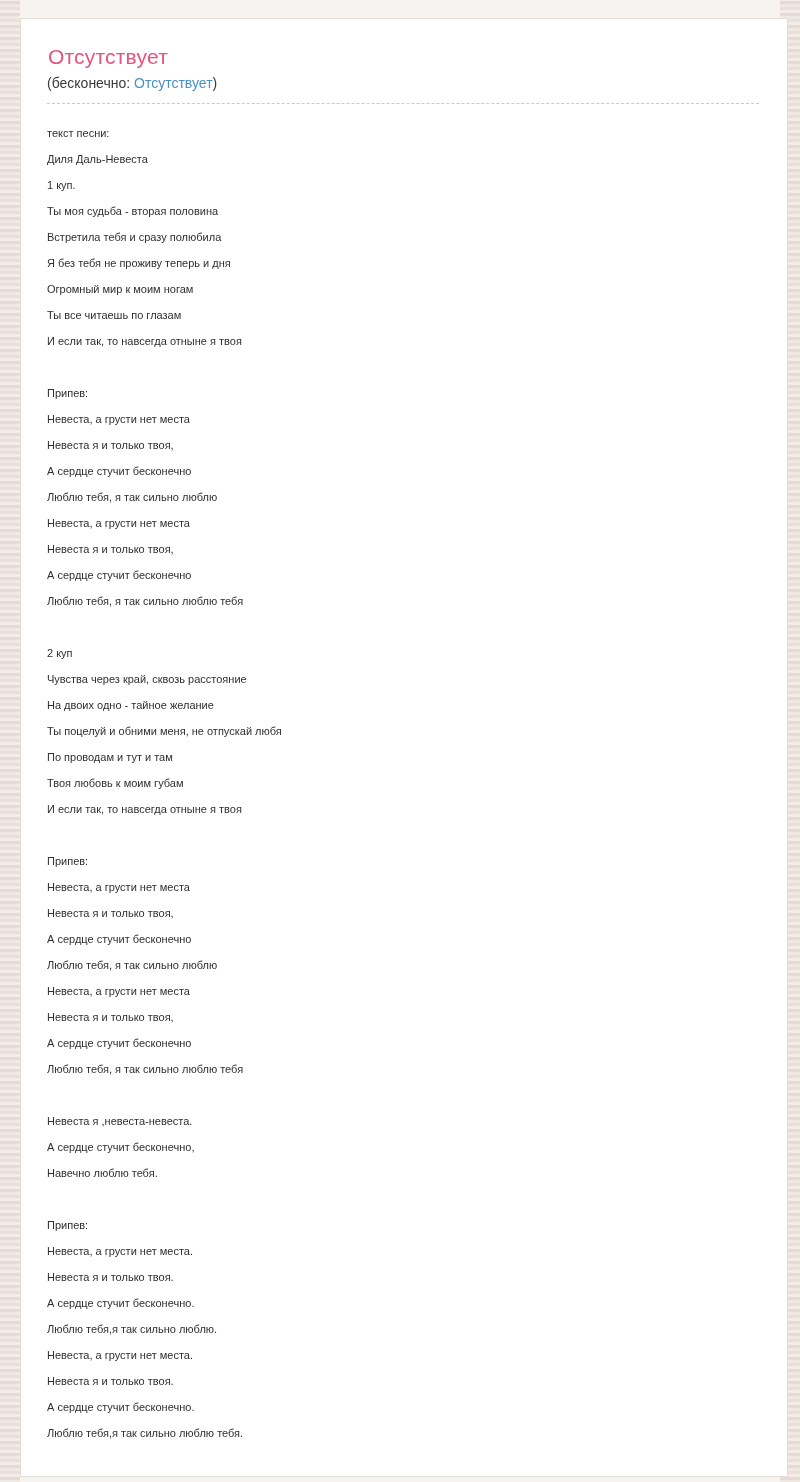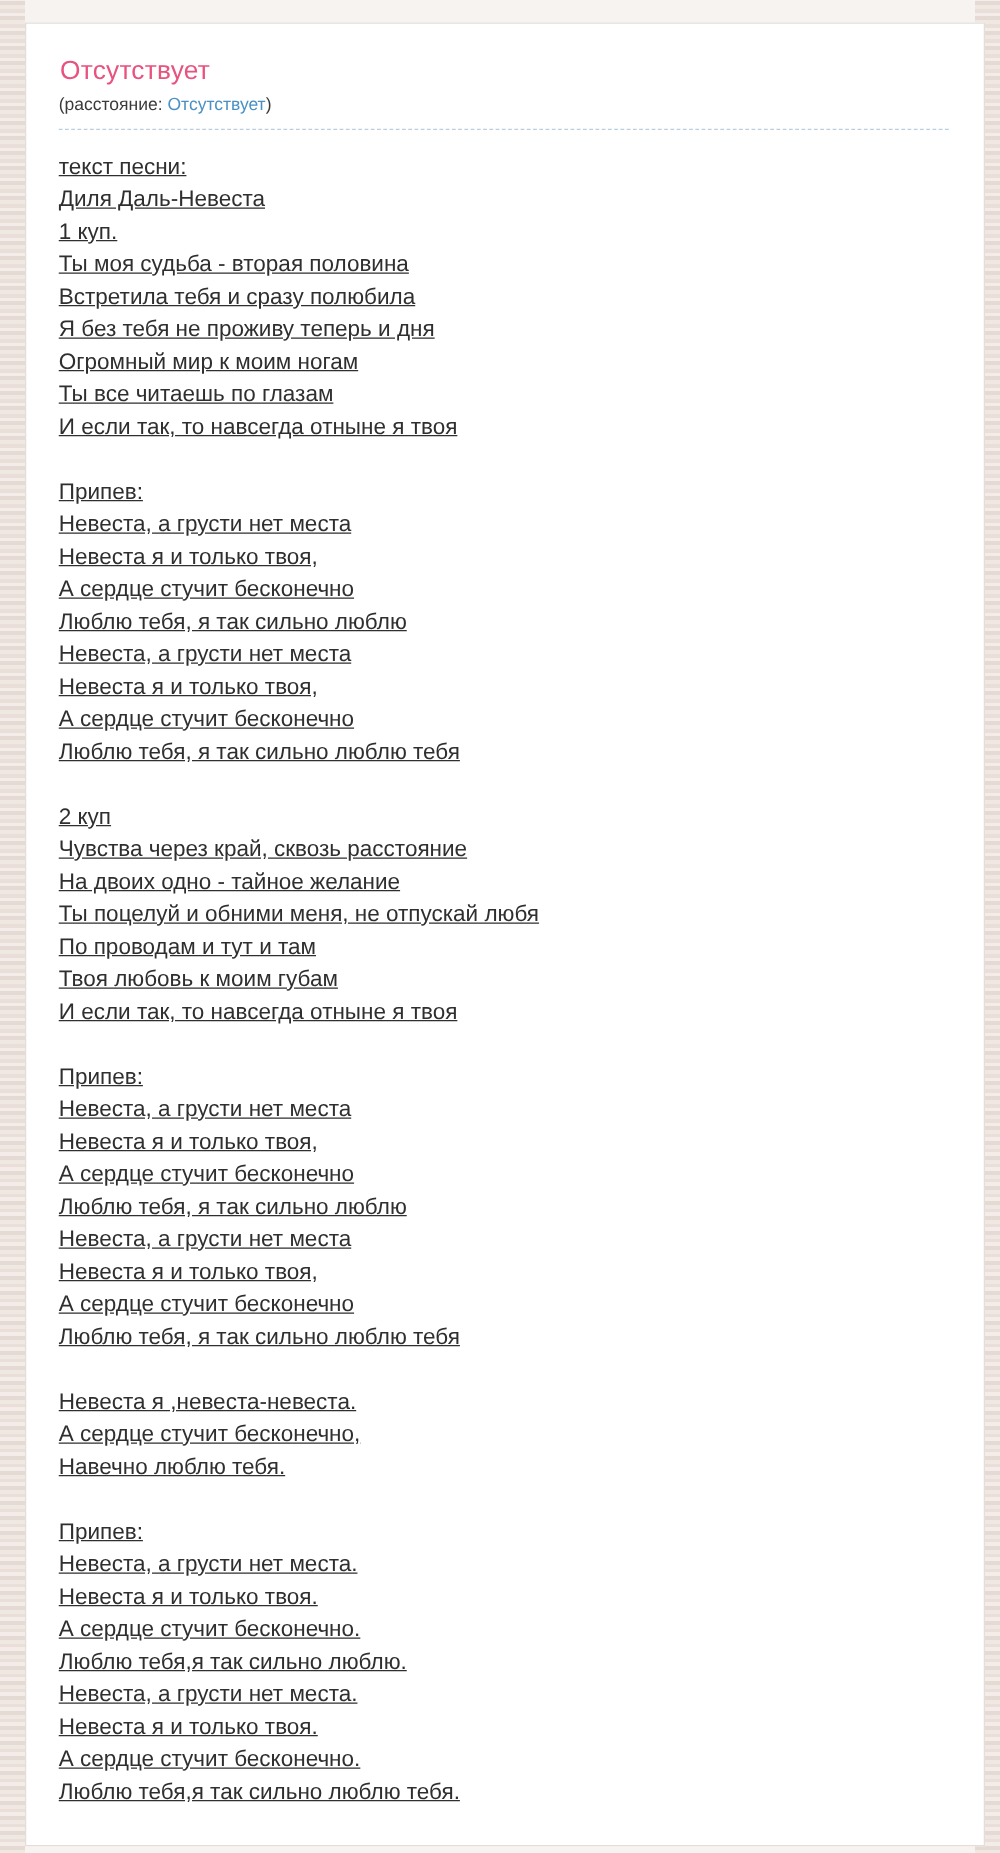--- a/index.html
+++ b/index.html
@@ -61,40 +61,39 @@
     padding-bottom: 12px;
     border-bottom: 1px dashed #b9cfe0;
     margin-bottom: 16px;
   }
   .artist-link {
     color: #4a90c4;
     text-decoration: none;
   }
 
   .lyrics {
-    font-size: 18px;
+    font-size: 11px;
     line-height: 26px;
     color: #2f2f2f;
     white-space: pre-wrap;
     word-wrap: break-word;
-    text-decoration: underline;
   }
 </style>
 </head>
 <body>
 
 <div class="page">
   <div class="edge left"></div>
   <div class="edge right"></div>
 
   <div class="card">
     <h1 class="song-title">Отсутствует</h1>
 
     <div class="artist-line">
-      <span>(расстояние: </span><a class="artist-link" href="#">Отсутствует</a><span>)</span>
+      <span>(бесконечно: </span><a class="artist-link" href="#">Отсутствует</a><span>)</span>
     </div>
 
     <div class="lyrics">текст песни:
 Диля Даль-Невеста
 1 куп.
 Ты моя судьба - вторая половина
 Встретила тебя и сразу полюбила
 Я без тебя не проживу теперь и дня
 Огромный мир к моим ногам
 Ты все читаешь по глазам

